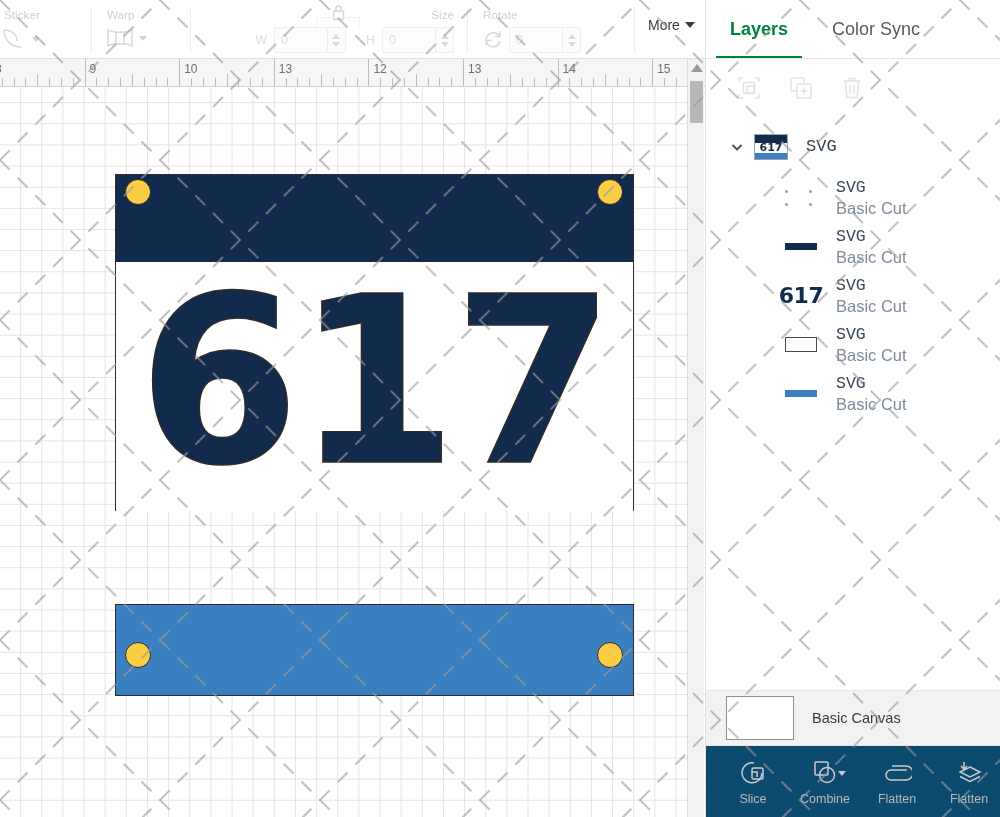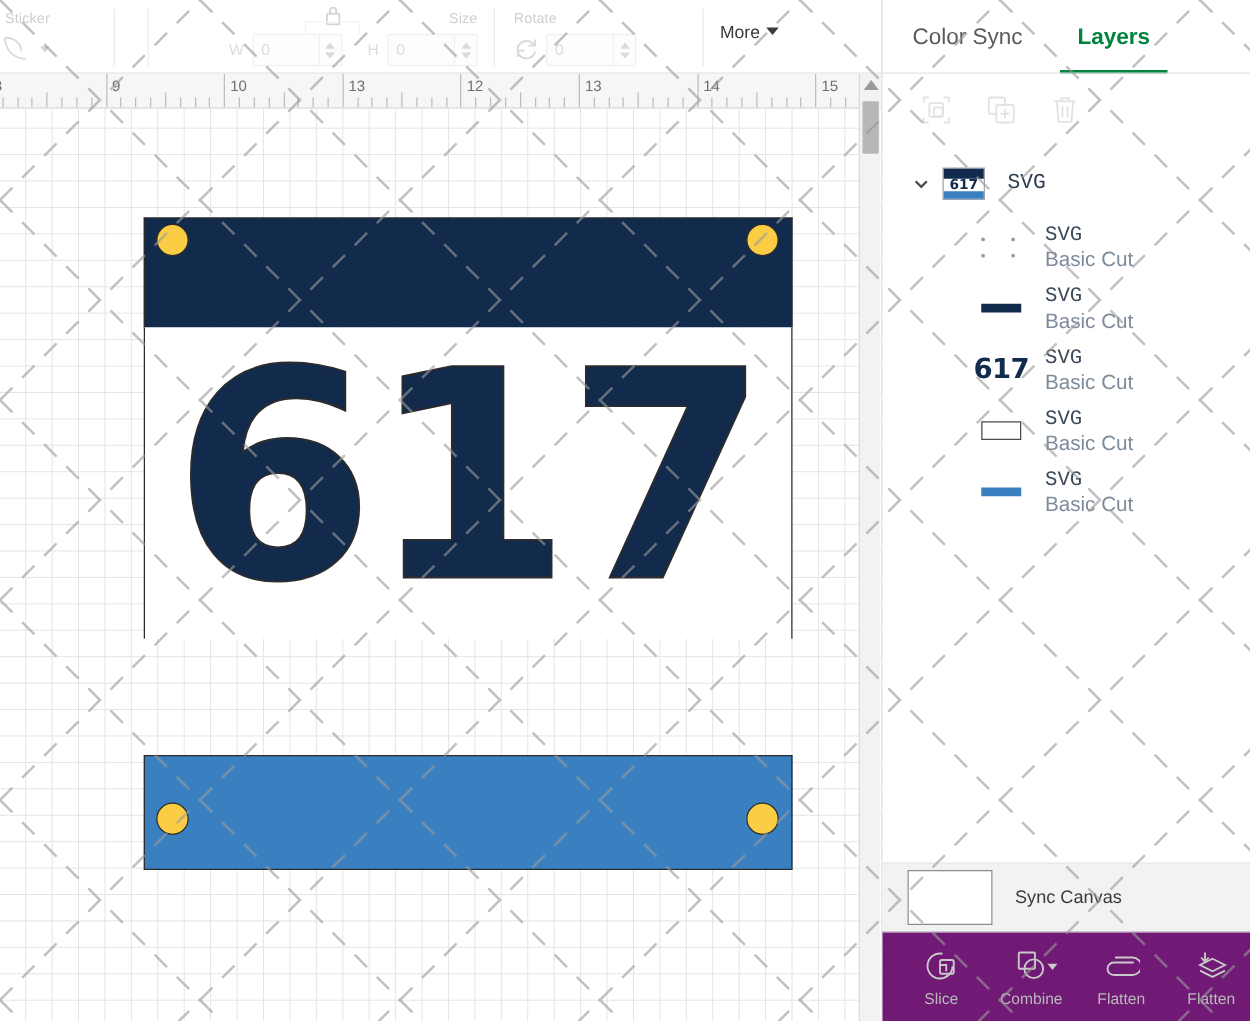--- a/index.html
+++ b/index.html
@@ -156,21 +156,21 @@
   .blank-row {
     position: absolute; left: 0; right: 0; bottom: 72px; height: 55px;
     background: #f2f2f2; display: flex; align-items: center; padding-left: 20px;
     border-top: 1px solid #e8e8e8;
   }
   .blank-thumb { width: 68px; height: 44px; background: #ffffff; border: 1px solid #8d8d8d; flex: none; }
   .blank-lbl { margin-left: 18px; font-size: 14.5px; color: #3a3a3a; }
 
   .footer {
     position: absolute; left: 0; right: 0; bottom: 0; height: 72px;
-    background: #701a75; border-top: 1px solid #e6e6e6;
+    background: #0c4a6e; border-top: 1px solid #e6e6e6;
     display: flex; align-items: center; padding-left: 18px; gap: 14px; overflow: hidden;
   }
   .fbtn { display: flex; flex-direction: column; align-items: center; width: 58px; flex: none; cursor: pointer; }
   .fbtn .fi { color: #c9c9c9; height: 30px; display: flex; align-items: center; justify-content: center; }
   .fbtn .fl { font-size: 12.5px; color: #b9b9b9; margin-top: 4px; white-space: nowrap; }
   .fbtn.withcaret .fi { position: relative; width: 42px; }
   .fbtn.withcaret .fi .cc {
     position: absolute; right: 0; top: 13px;
     width: 0; height: 0; border-left: 4px solid transparent; border-right: 4px solid transparent; border-top: 5px solid #c9c9c9;
   }
@@ -195,20 +195,32 @@
           <svg width="26" height="24" viewBox="0 0 26 24" fill="none" stroke="#d8d8d8" stroke-width="1.4">
             <path d="M2 3 C2 14, 10 20, 19 20 M2 3 C10 3, 15 8, 15 14"></path>
           </svg>
         </span>
         <span class="caret-sm"></span>
       </div>
     </div>
 
     <div class="tb-sep"></div>
 
+    <div class="tb-group" style="width:72px;">
+      <div class="tb-lbl">Warp</div>
+      <div class="tb-row">
+        <span class="ico">
+          <svg width="30" height="22" viewBox="0 0 30 22" fill="none" stroke="#d8d8d8" stroke-width="1.4">
+            <path d="M3 3 C8 6, 22 6, 27 3 L27 19 C22 16, 8 16, 3 19 Z"></path>
+            <path d="M11 4.6 L11 17.4 M19 4.6 L19 17.4"></path>
+          </svg>
+        </span>
+        <span class="caret-sm"></span>
+      </div>
+    </div>
 
     <div class="tb-sep"></div>
 
     <div class="tb-group" style="width:250px;position:relative;align-items:flex-end;">
       <div class="tb-lbl">Size</div>
       <div class="lock-wrap">
         <div class="lock-bracket"></div>
         <svg width="15" height="17" viewBox="0 0 15 17" fill="none" stroke="#d5d5d5" stroke-width="1.5">
           <rect x="2.5" y="7" width="10" height="8.5" rx="1"></rect>
           <path d="M5 7 V4.6 A2.5 2.5 0 0 1 10 4.6 V7"></path>
@@ -351,25 +363,25 @@
   </div>
 
   <div class="vscroll">
     <div class="arrow"></div>
     <div class="thumb"></div>
   </div>
 
   <div class="panel">
 
     <div class="tabs">
+      <div class="tab active">
+        <span>Layers</span>
+      </div>
       <div class="tab">
         <span>Color Sync</span>
-      </div>
-      <div class="tab active">
-        <span>Layers</span>
       </div>
     </div>
 
     <div class="panel-tools">
       <span class="ptool">
         <svg width="26" height="26" viewBox="0 0 26 26" fill="none" stroke="#e3e3e3" stroke-width="1.5">
           <path d="M3 7 V3 H7 M19 3 H23 V7 M23 19 V23 H19 M7 23 H3 V19"></path>
           <rect x="7.5" y="7.5" width="11" height="11" rx="1.5"></rect>
           <rect x="11" y="11" width="7" height="7" rx="1"></rect>
         </svg>
@@ -462,21 +474,21 @@
         </span>
         <span class="ltxt">
           <span class="t1">SVG</span>
           <span class="t2">Basic Cut</span>
         </span>
       </div>
     </div>
 
     <div class="blank-row">
       <span class="blank-thumb"></span>
-      <span class="blank-lbl">Sync Canvas</span>
+      <span class="blank-lbl">Basic Canvas</span>
     </div>
 
     <div class="footer">
 
       <div class="fbtn">
         <span class="fi">
           <svg width="27" height="27" viewBox="0 0 27 27" fill="none" stroke="#c9c9c9" stroke-width="1.5">
             <path d="M14 4 A10 10 0 1 0 22 14"></path>
             <rect x="12" y="9" width="11" height="11" rx="1.5"></rect>
             <path d="M12 13 h5 v5"></path>

